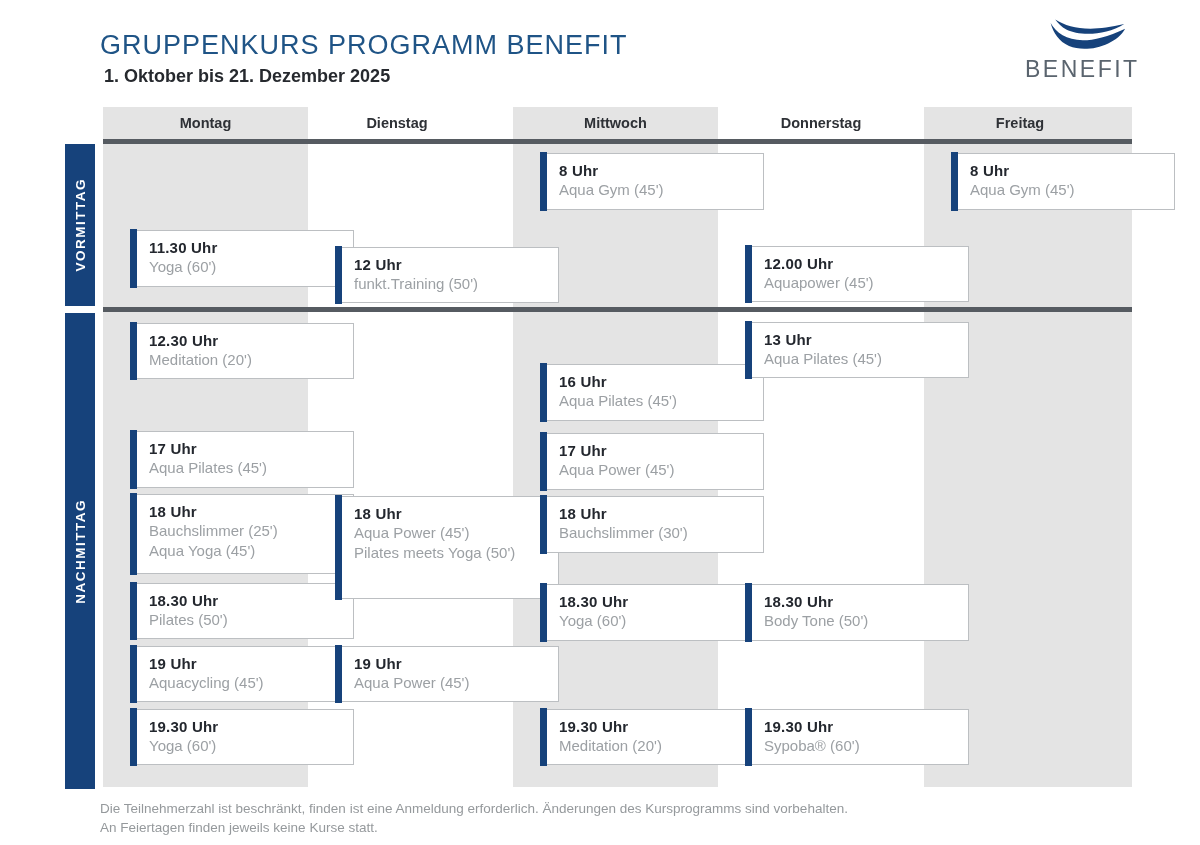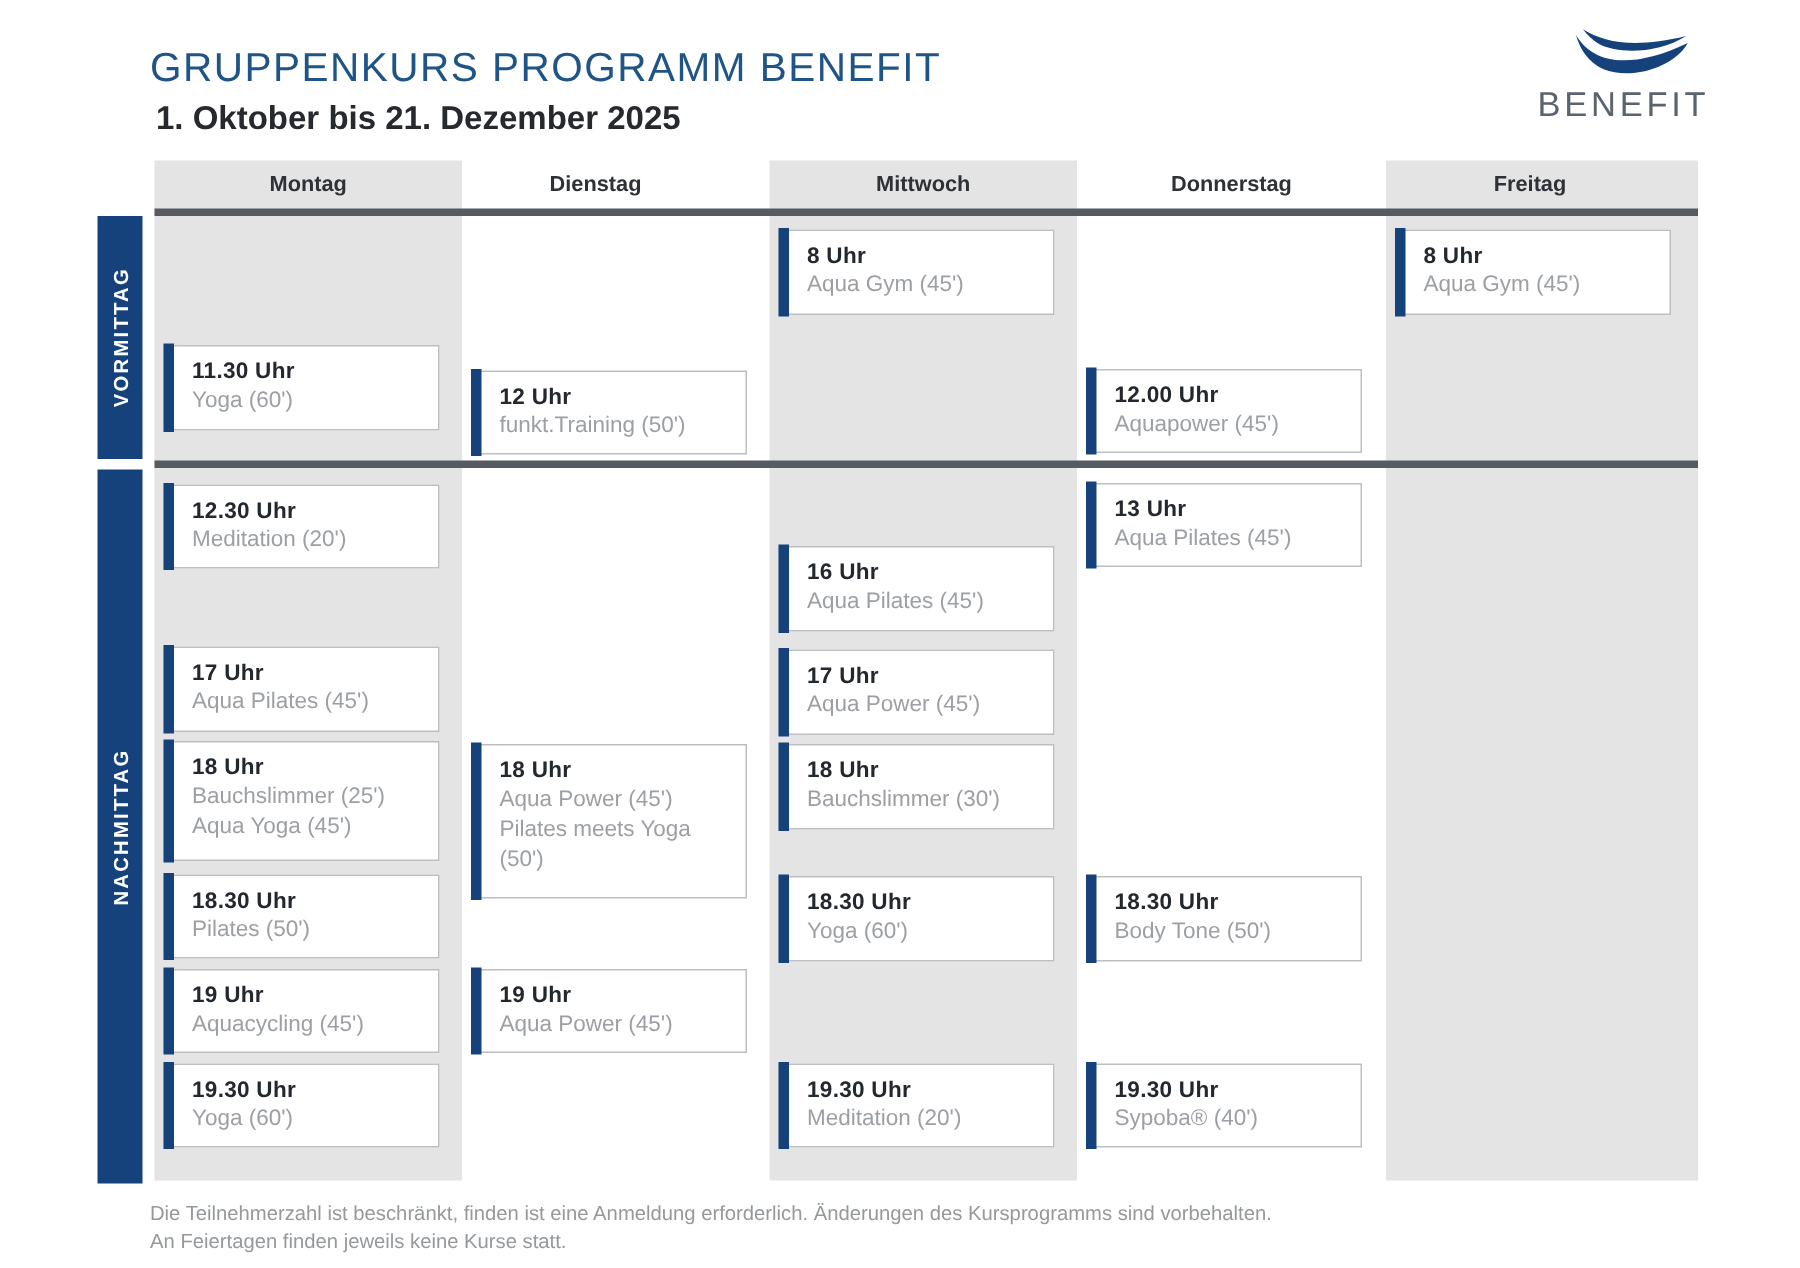--- a/index.html
+++ b/index.html
@@ -6,35 +6,35 @@
     --navy:#16427b; --title_blue:#1f5486; --column_gray:#e4e4e4; --divider_dark:#565b61;
     --card_border:#bcbfc2; --time_text:#23272e; --course_text:#9ca0a4; --footer_text:#95999c;
     --logo_gray:#5a646e; --day_text:#2e3136;
   }
   *{box-sizing:border-box;}
   html,body{margin:0;padding:0;background:#fff;}
   .page{position:relative;width:1200px;height:845px;background:#fff;overflow:hidden;
         font-family:"Liberation Sans",sans-serif;}
   .title{position:absolute;left:100px;top:30px;font-size:27px;letter-spacing:1px;
          color:var(--title_blue);font-weight:500;text-align:right;}
-  .subtitle{position:absolute;left:104px;top:66px;font-size:22px;font-weight:700;color:#26292e;}
+  .subtitle{position:absolute;left:104px;top:66px;font-size:18px;font-weight:700;color:#26292e;}
   .logo{position:absolute;left:1025px;top:14px;width:112px;height:72px;}
   .logo svg{position:absolute;left:10px;top:4px;width:92px;height:36px;}
   .logo-text{position:absolute;left:0;top:42px;width:112px;text-align:center;font-size:23px;
              letter-spacing:2.5px;color:var(--logo_gray);font-weight:500;}
   .colbg{position:absolute;top:107px;height:680px;background:var(--column_gray);}
   .dayhead{position:absolute;top:107px;height:32px;line-height:32px;text-align:center;
            font-size:14.5px;font-weight:600;color:var(--day_text);}
   .hline{position:absolute;left:103px;top:139px;width:1029px;height:5px;background:var(--divider_dark);}
   .sline{position:absolute;left:103px;top:307px;width:1029px;height:5px;background:var(--divider_dark);}
   .secbar{position:absolute;left:65px;width:30px;background:var(--navy);
           display:flex;align-items:center;justify-content:center;}
   .secbar span{writing-mode:vertical-rl;transform:rotate(180deg);color:#fff;font-weight:700;
                font-size:13.5px;letter-spacing:1.5px;}
-  .card{position:absolute;width:184px;background:#fff;border:1px solid var(--card_border);}
+  .card{position:absolute;width:224px;background:#fff;border:1px solid var(--card_border);margin-left:21px;}
   .card::before{content:"";position:absolute;left:-1px;top:-2px;bottom:-2px;width:7px;
                 background:var(--navy);}
   .card .time{margin:8px 6px 1px 18px;font-size:15px;font-weight:700;color:var(--time_text);
               letter-spacing:.2px;}
   .card .course{margin:0 8px 0 18px;font-size:15px;line-height:20px;color:var(--course_text);}
   .footer{position:absolute;left:100px;top:799px;font-size:13.5px;line-height:19px;
           color:var(--footer_text);}
 </style>
 </head>
 <body>
@@ -153,21 +153,21 @@
   <div class="card" style="left:724px;top:322px;height:56px">
     <div class="time">13 Uhr</div>
     <div class="course">Aqua Pilates (45')</div>
   </div>
   <div class="card" style="left:724px;top:584px;height:57px">
     <div class="time">18.30 Uhr</div>
     <div class="course">Body Tone (50')</div>
   </div>
   <div class="card" style="left:724px;top:709px;height:56px">
     <div class="time">19.30 Uhr</div>
-    <div class="course">Sypoba® (40')</div>
+    <div class="course">Sypoba® (60')</div>
   </div>
 
   <div class="footer">
     <div>Die Teilnehmerzahl ist beschränkt, finden ist eine Anmeldung erforderlich. Änderungen des Kursprogramms sind vorbehalten.</div>
     <div>An Feiertagen finden jeweils keine Kurse statt.</div>
   </div>
 
 </div>
 
 </body></html>

